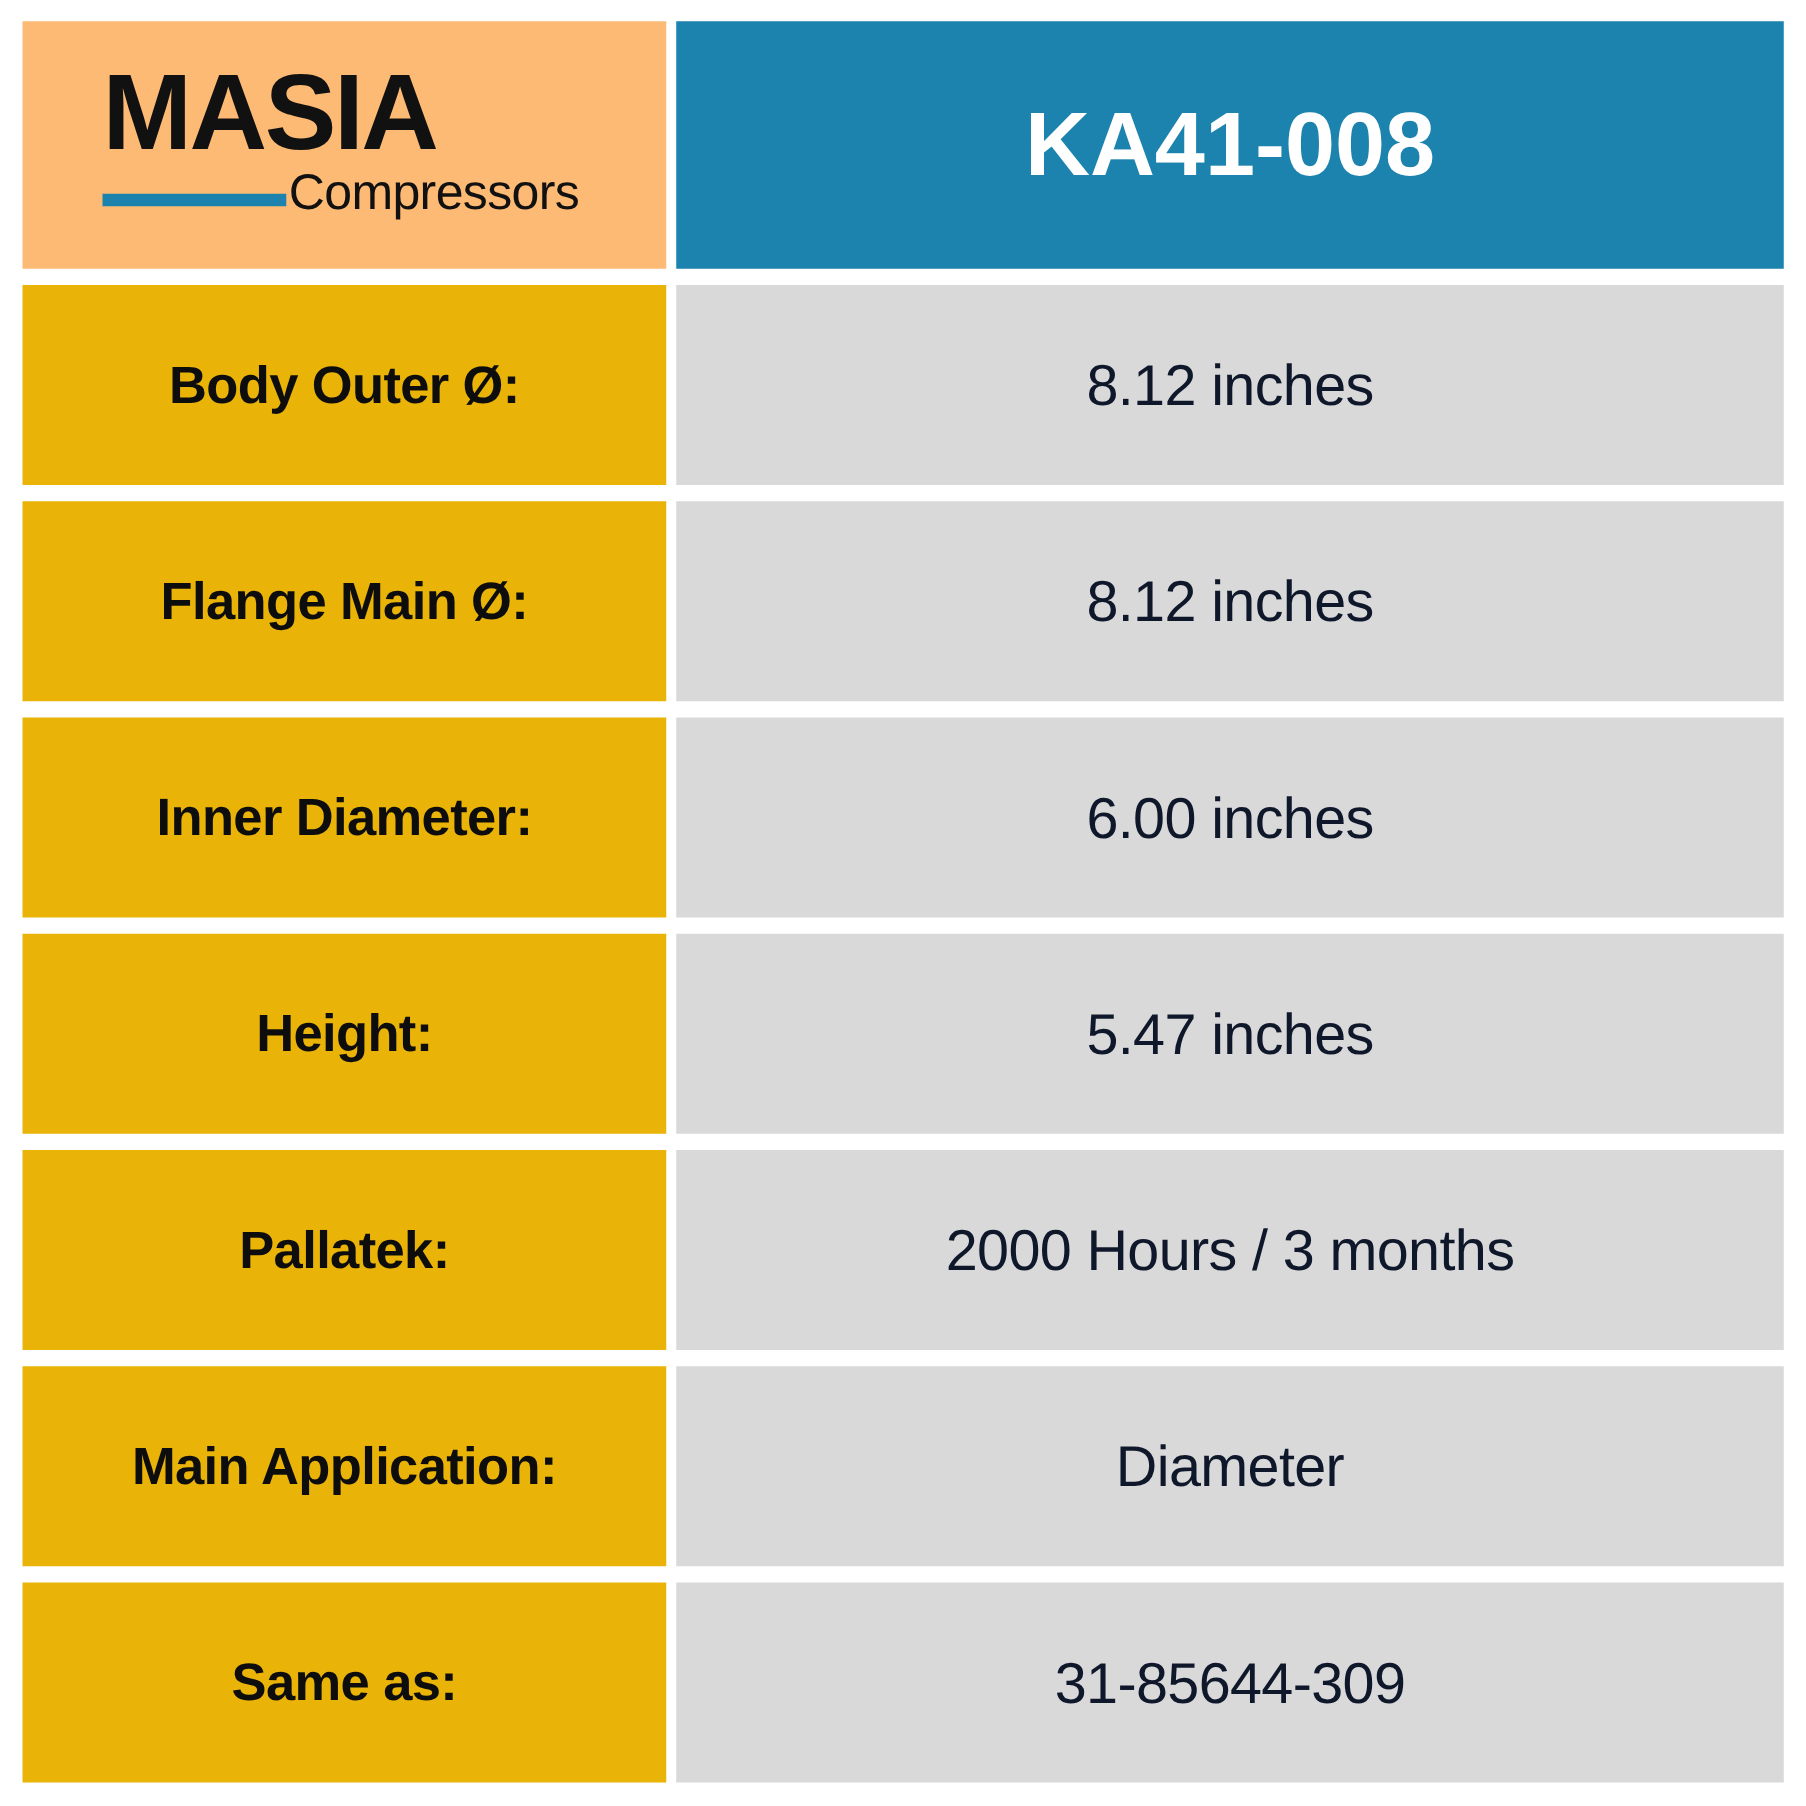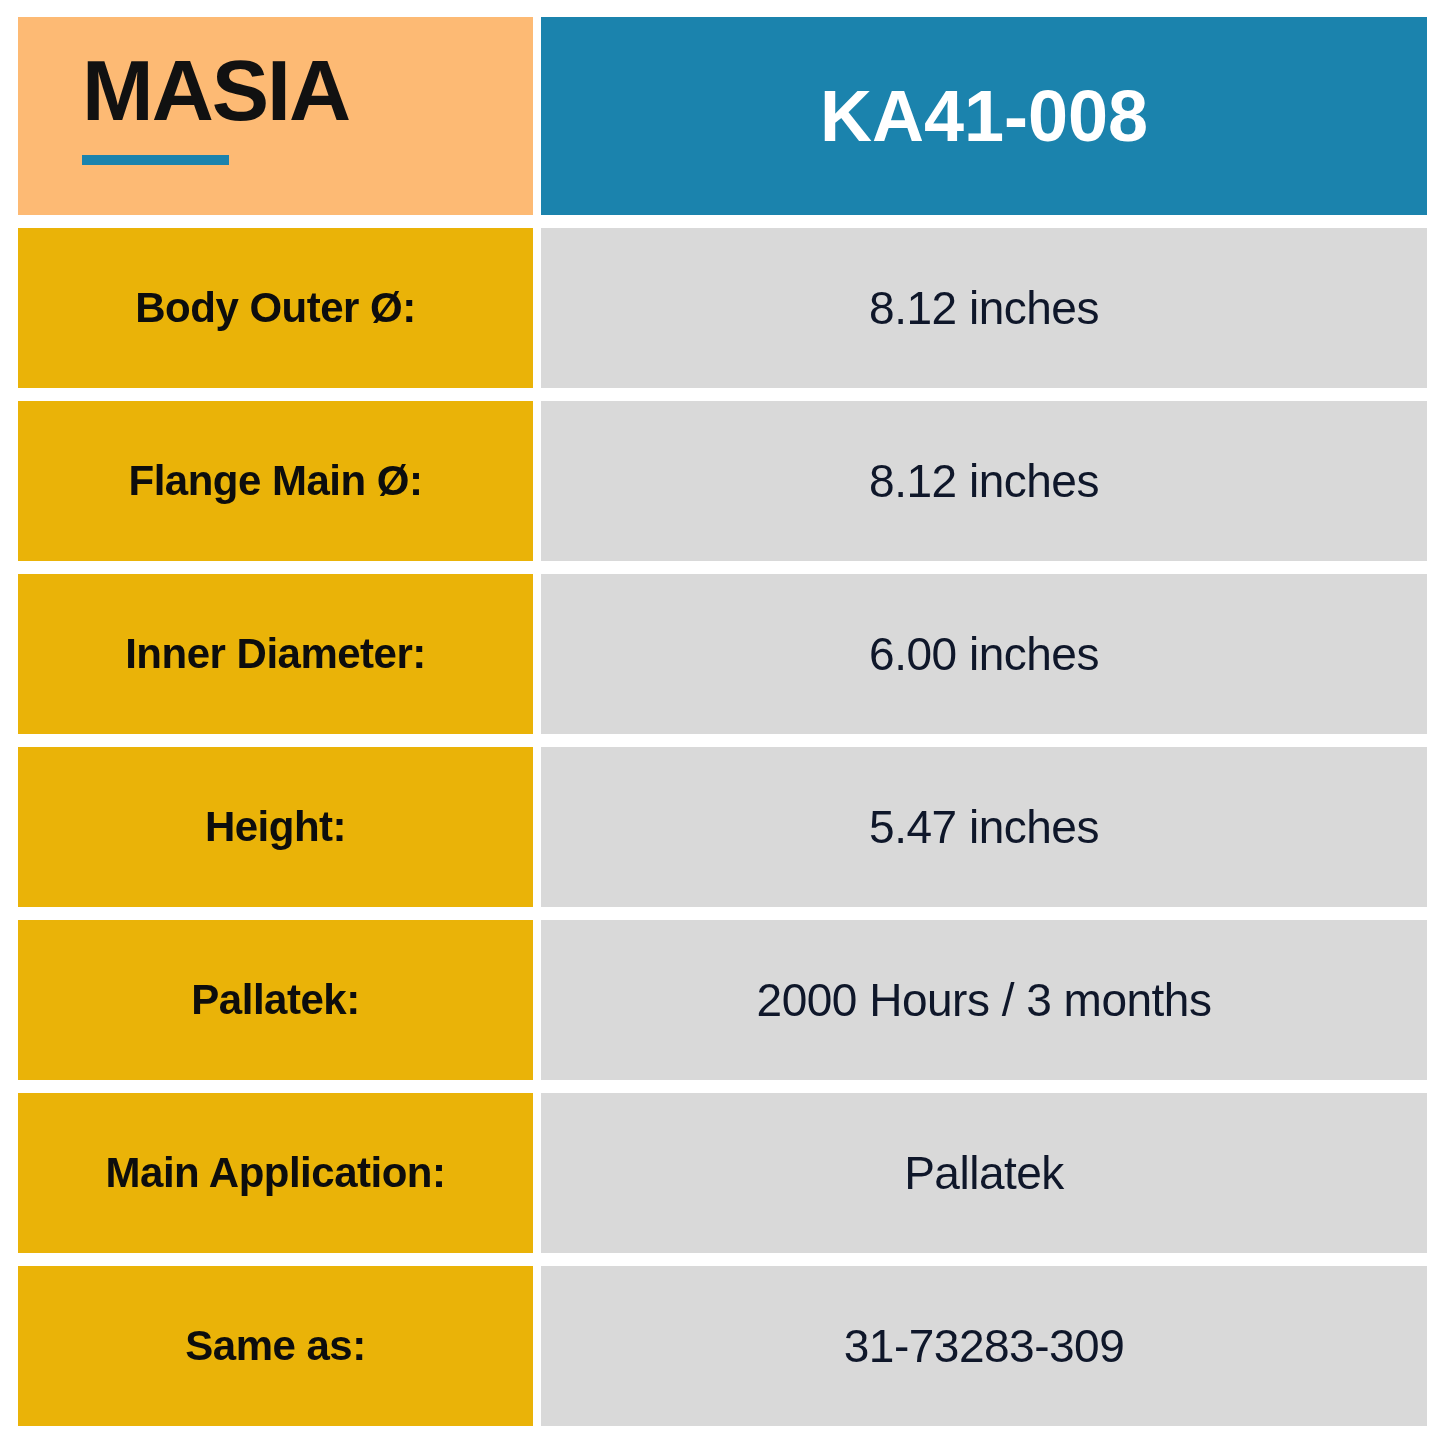--- a/index.html
+++ b/index.html
@@ -162,20 +162,21 @@
 
 <div class="spec-sheet">
 
   <div class="top-band">
 
     <div class="logo-cell">
       <div class="logo-wrap">
         <div class="logo-masia">MASIA</div>
         <div class="logo-sub-row">
           <div class="logo-bar"></div>
+          <div class="logo-compressors">Compressors</div>
         </div>
       </div>
     </div>
 
     <div class="part-cell">
       <div class="part-number">KA41-008</div>
     </div>
 
   </div>
 
@@ -224,28 +225,28 @@
       <div class="value-cell">
         <span class="value-text">2000 Hours / 3 months</span>
       </div>
     </div>
 
     <div class="spec-row">
       <div class="label-cell">
         <span class="label-text">Main Application:</span>
       </div>
       <div class="value-cell">
-        <span class="value-text">Pallatek</span>
+        <span class="value-text">Diameter</span>
       </div>
     </div>
 
     <div class="spec-row">
       <div class="label-cell">
         <span class="label-text">Same as:</span>
       </div>
       <div class="value-cell">
-        <span class="value-text">31-73283-309</span>
+        <span class="value-text">31-85644-309</span>
       </div>
     </div>
 
   </div>
 
 </div>
 
 </body></html>

